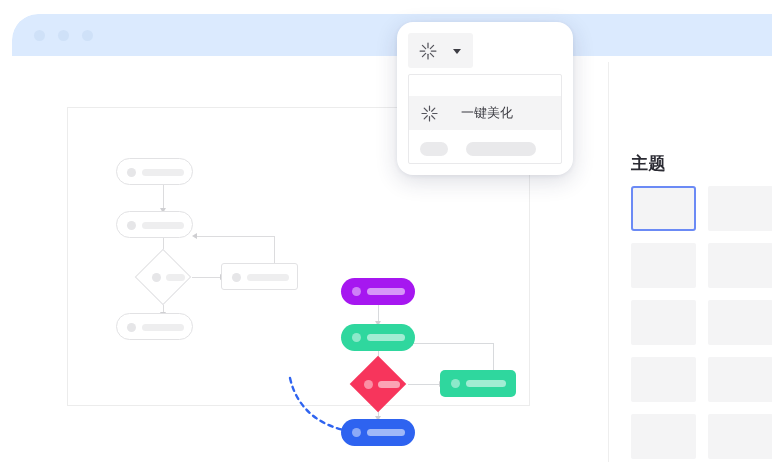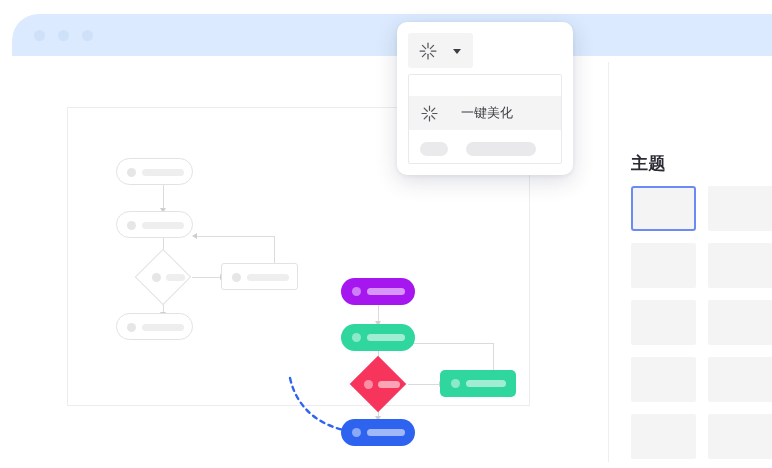--- a/index.html
+++ b/index.html
@@ -104,21 +104,21 @@
   }
   .theme-cell.selected {
     background: #f4f4f5; border: 2px solid #6b8af5; border-radius: 3px;
   }
 
   
   .tool-card {
     position: absolute; left: 397px; top: 22px;
     width: 176px; height: 153px;
     background: #ffffff;
-    border-radius: 10px;
+    border-radius: 16px;
     box-shadow: 0 6px 22px rgba(35,45,80,0.16), 0 1px 4px rgba(35,45,80,0.07);
   }
   .tool-btn {
     position: absolute; left: 11px; top: 11px;
     width: 65px; height: 35px;
     background: #f4f4f5; border-radius: 3px;
     display: flex; align-items: center;
   }
   .sparkle { position: absolute; left: 10px; top: 8px; width: 20px; height: 20px; }
   .caret {

